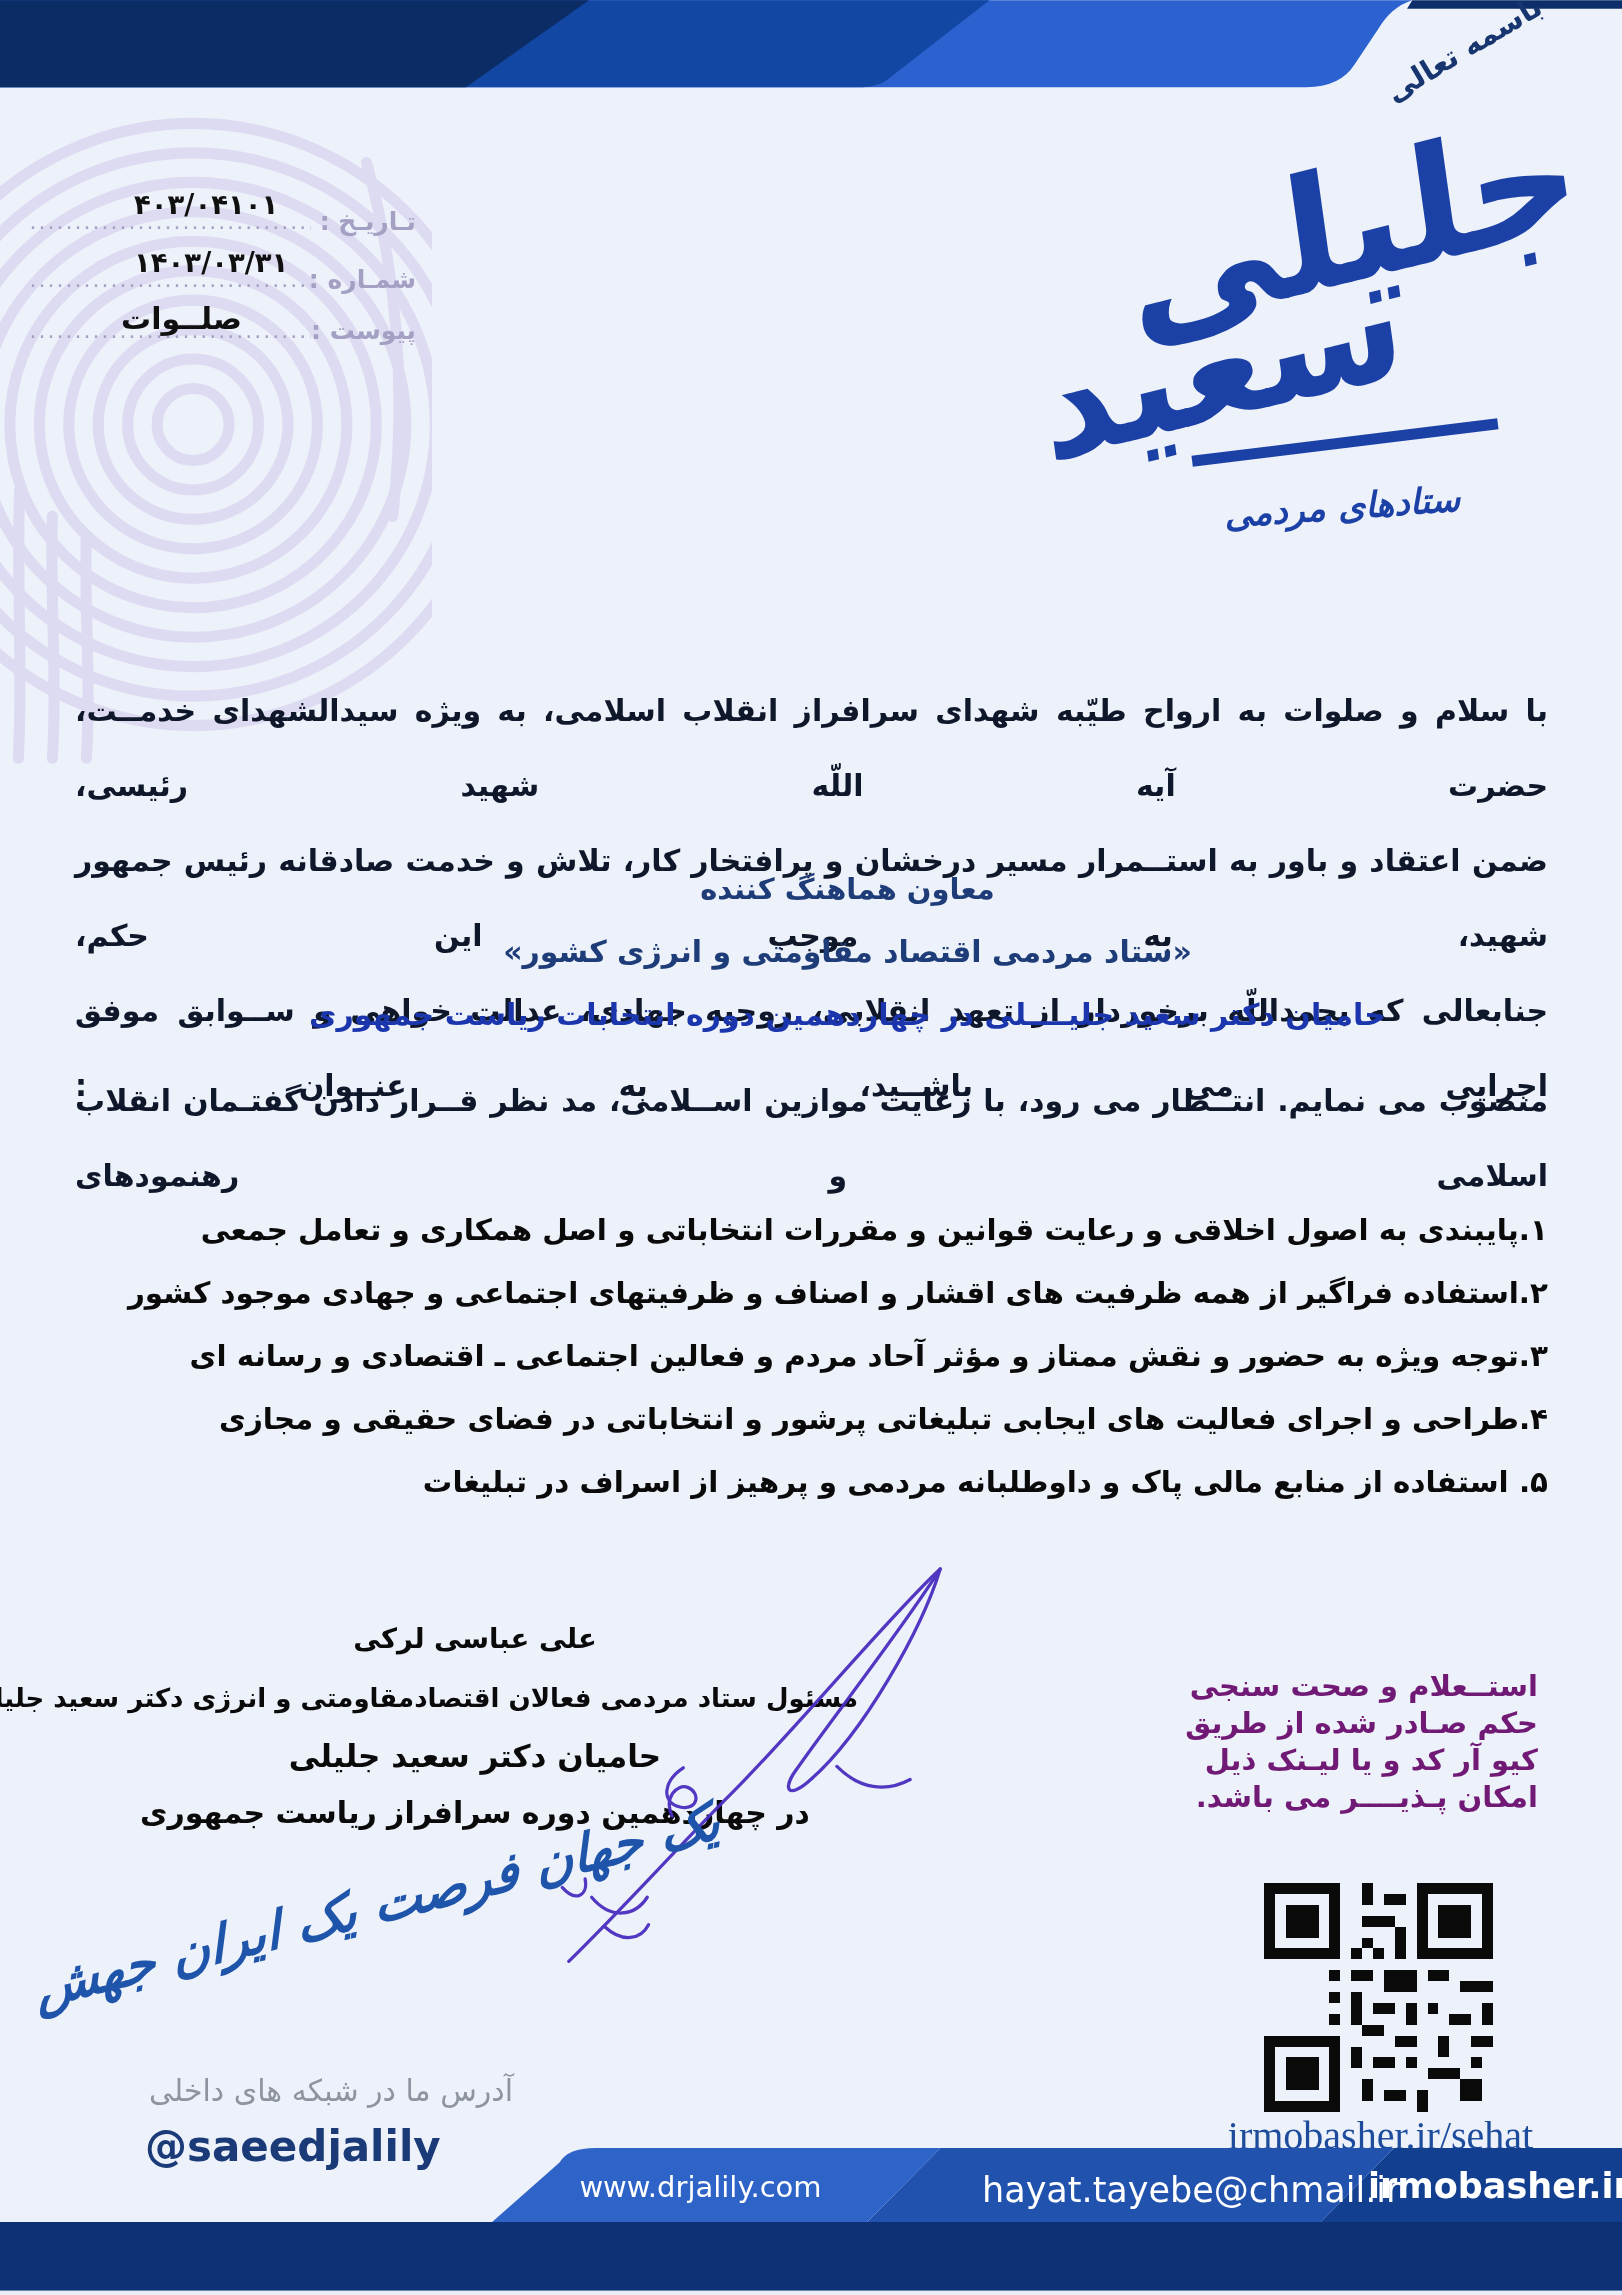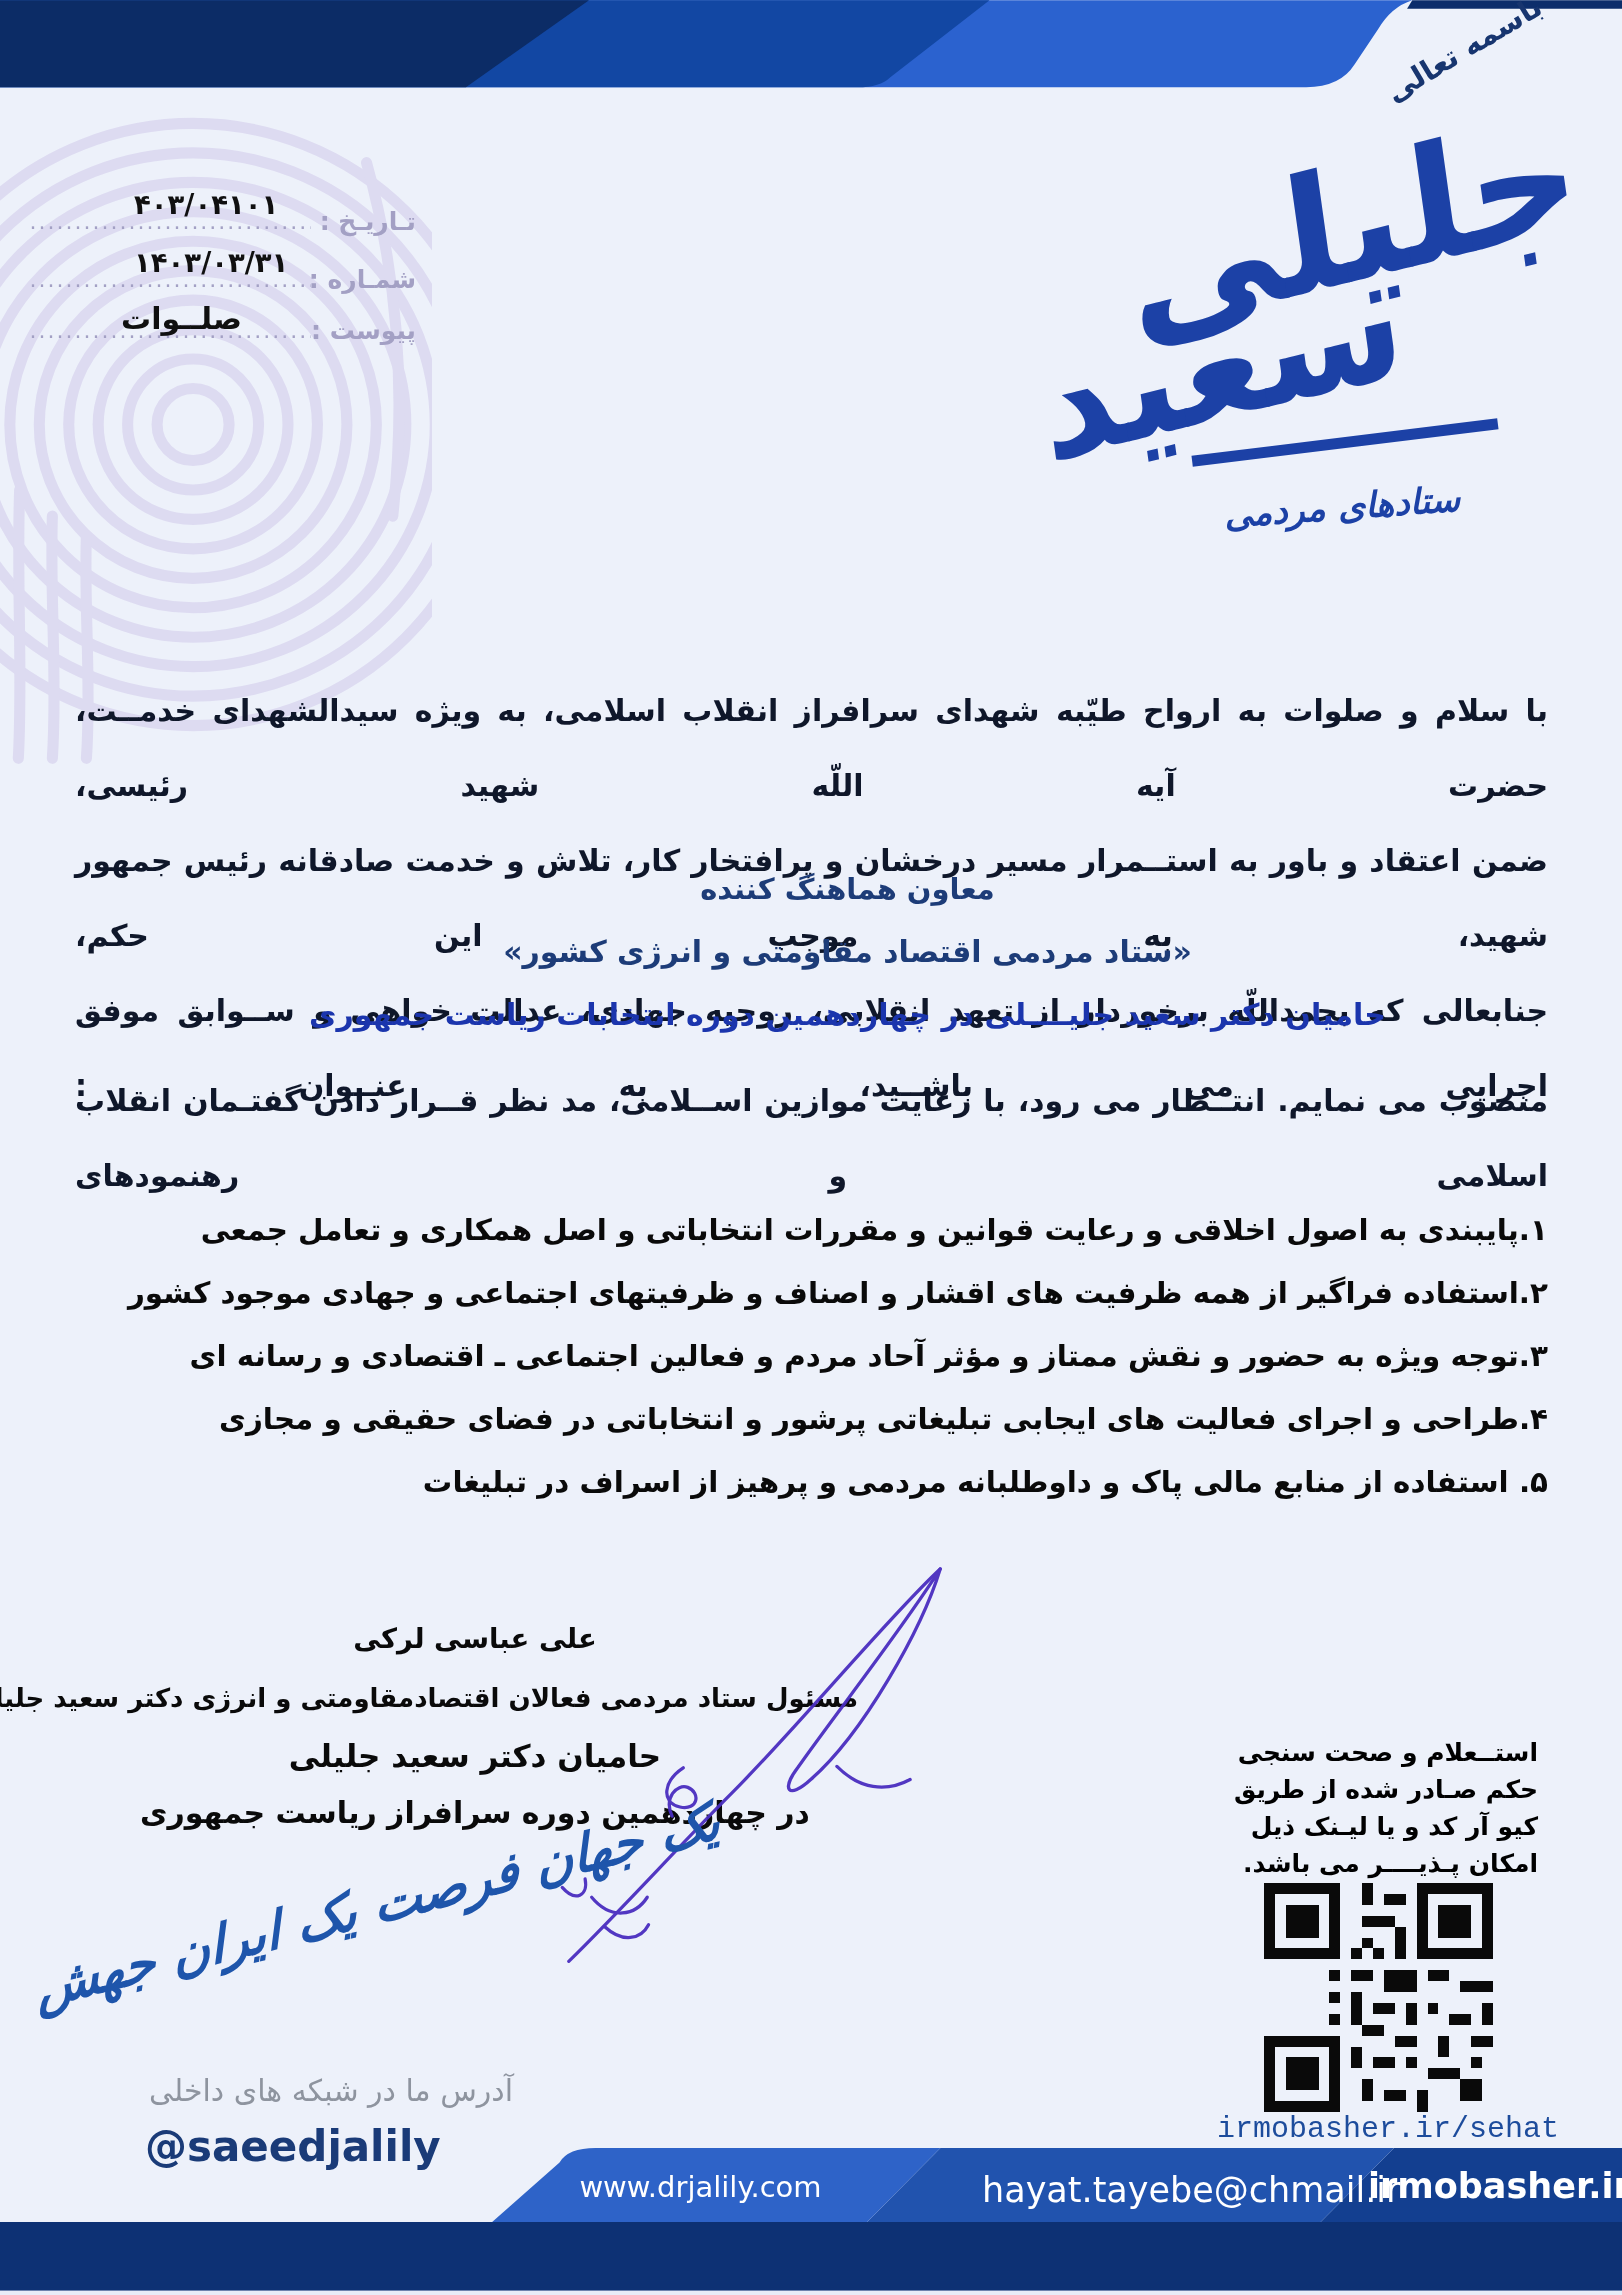--- a/index.html
+++ b/index.html
@@ -55,26 +55,26 @@
   }
   
   .sig-block{position:absolute;left:92px;top:1610px;width:766px;text-align:center;color:#0a0a0a;}
   .sig-line{position:absolute;left:0;width:100%;white-space:nowrap;font-weight:bold;}
   #sig-name{top:11.8px;font-size:27.5px;}
   #sig-role{top:73px;font-size:26px;}
   #sig-org1{top:128px;font-size:31px;}
   #sig-org2{top:185px;font-size:30px;}
   #signature-svg{position:absolute;left:523px;top:1557px;}
   
-  .verify{position:absolute;top:1734px;right:85px;text-align:right;color:#000000;
-          font-size:25px;font-weight:bold;line-height:37px;}
+  .verify{position:absolute;top:1668px;right:85px;text-align:right;color:#701a75;
+          font-size:29px;font-weight:bold;line-height:37px;}
   #qr{position:absolute;left:1264px;top:1883px;}
   .qr-link{
     position:absolute;top:2112px;left:1217px;width:327px;text-align:center;
-    color:#1d4c9c;font-size:30px;font-family:Liberation Mono, monospace;direction:ltr;
+    color:#1d4c9c;font-size:40px;font-family:Liberation Serif, serif;direction:ltr;
   }
   
   .slogan{
     position:absolute;top:1960px;left:36px;color:#1e55ab;font-size:52px;font-weight:bold;
     white-space:nowrap;transform:rotate(-14deg) skewX(-8deg);transform-origin:left center;
     font-style:italic;
   }
   .social-caption{position:absolute;top:2073px;left:149px;color:#8e949f;font-size:30px;}
   .social-handle{position:absolute;top:2122px;left:145px;color:#1a3b78;font-size:42px;font-weight:bold;direction:ltr;}
   

